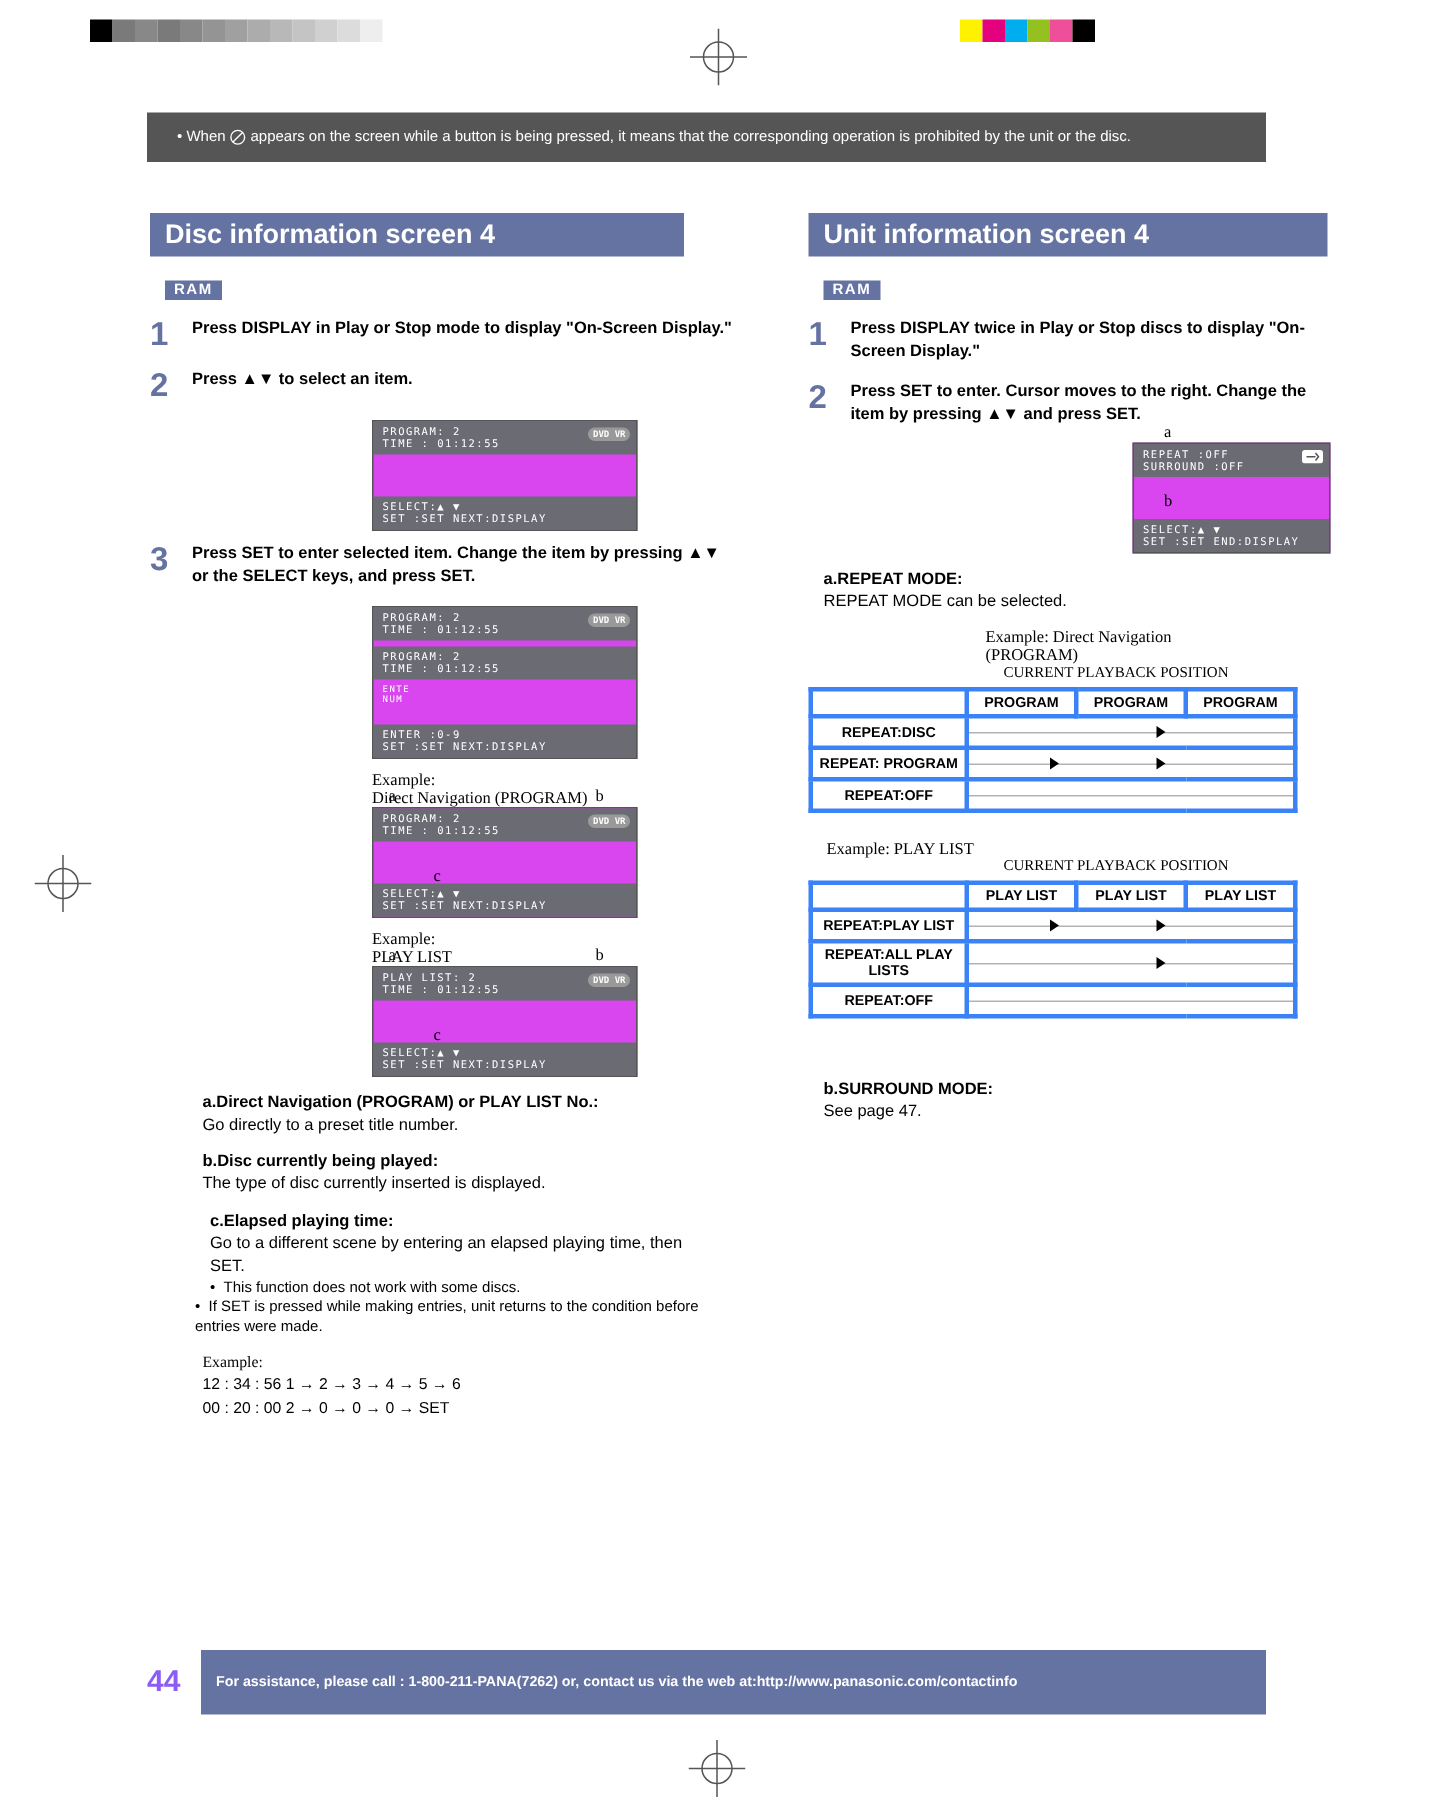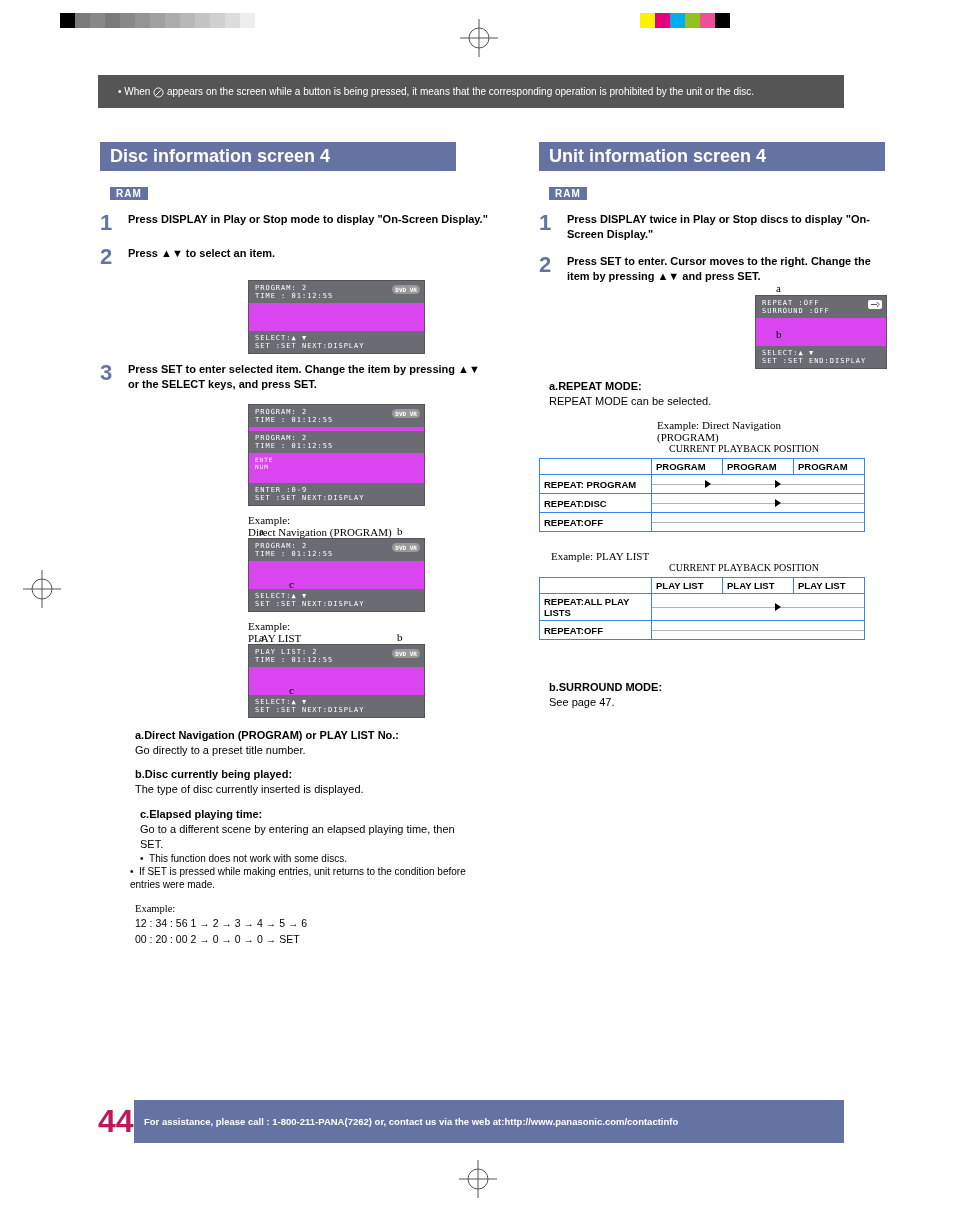--- a/index.html
+++ b/index.html
@@ -27,29 +27,29 @@
 .example-lbl{font-family:'Times New Roman',serif;font-size:11px;margin-left:148px}
 .col-right .example-lbl{margin-left:0}
 .col-right .example-lbl.rt{margin-left:118px}
 .col-right .caption-center{font-family:'Times New Roman',serif;font-size:10px;margin-left:112px}
 .abc{position:absolute;font-family:'Times New Roman',serif;font-size:11px}
 .sub-note{font-size:11px;line-height:1.35;margin:10px 12px 0 35px}
 .sub-note b{font-weight:bold}
 .bullet-note{font-size:10px;margin-left:35px;line-height:1.3}
 .entry-ex{font-size:10.5px;margin-left:35px;line-height:1.5}
 .tbl{border-collapse:collapse;width:326px;font-size:9.5px;margin-top:4px}
-.tbl th,.tbl td{border:1px solid #3b82f6;padding:2px 4px;font-weight:bold;text-align:left}
+.tbl th,.tbl td{border:3px solid #3b82f6;padding:2px 4px;font-weight:bold;text-align:center}
 .tbl th{width:62px}
 .tbl .r{position:relative;height:14px}
 .flow{position:absolute;top:50%;left:0;height:1px;background:rgba(0,0,0,.3);width:100%}
 .flow .a1{position:absolute;left:25%;top:-4px}
 .flow .a2{position:absolute;left:58%;top:-4px}
 .tri{width:0;height:0;border-top:4px solid transparent;border-bottom:4px solid transparent;border-left:6px solid #000}
 .footer{position:absolute;left:98px;right:100px;bottom:62px;display:flex;align-items:center}
-.pgnum{font-size:32px;font-weight:bold;color:#be185d;width:36px}
+.pgnum{font-size:20px;font-weight:bold;color:#8b5cf6;width:36px}
 .foot-bar{background:#6573a2;color:#fff;font-size:9.5px;font-weight:bold;padding:16px 10px;flex:1}
 </style>
 </head>
 <body>
 <div class="page">
 
 <div class="top-marks">
   <svg class="crosshair" style="left:460px;top:6px" width="38" height="38">
         <circle cx="19" cy="19" r="10"></circle>
         <line x1="0" y1="19" x2="38" y2="19"></line>
@@ -201,32 +201,32 @@
   <div class="caption-center" style="margin-left:130px">CURRENT PLAYBACK POSITION</div>
   <table class="tbl">
     <tbody>
           <tr>
             <td></td>
             <th>PROGRAM</th>
             <th>PROGRAM</th>
             <th>PROGRAM</th>
           </tr>
     <tr>
+            <td>REPEAT:DISC</td>
+            <td colspan="3" class="r">
+              <div class="flow">
+                <span class="a2 tri"></span>
+              </div>
+            </td>
+          </tr>
+    <tr>
             <td>REPEAT: PROGRAM</td>
             <td colspan="3" class="r">
               <div class="flow">
                 <span class="a1 tri"></span>
-                <span class="a2 tri"></span>
-              </div>
-            </td>
-          </tr>
-    <tr>
-            <td>REPEAT:DISC</td>
-            <td colspan="3" class="r">
-              <div class="flow">
                 <span class="a2 tri"></span>
               </div>
             </td>
           </tr>
     <tr>
             <td>REPEAT:OFF</td>
             <td colspan="3" class="r">
               <div class="flow"></div>
             </td>
           </tr>
@@ -237,20 +237,29 @@
   <div class="caption-center" style="margin-left:130px">CURRENT PLAYBACK POSITION</div>
   <table class="tbl">
     <tbody>
           <tr>
             <td></td>
             <th>PLAY LIST</th>
             <th>PLAY LIST</th>
             <th>PLAY LIST</th>
           </tr>
     <tr>
+            <td>REPEAT:PLAY LIST</td>
+            <td colspan="3" class="r">
+              <div class="flow">
+                <span class="a1 tri"></span>
+                <span class="a2 tri"></span>
+              </div>
+            </td>
+          </tr>
+    <tr>
             <td>REPEAT:ALL PLAY LISTS</td>
             <td colspan="3" class="r">
               <div class="flow">
                 <span class="a2 tri"></span>
               </div>
             </td>
           </tr>
     <tr>
             <td>REPEAT:OFF</td>
             <td colspan="3" class="r">

